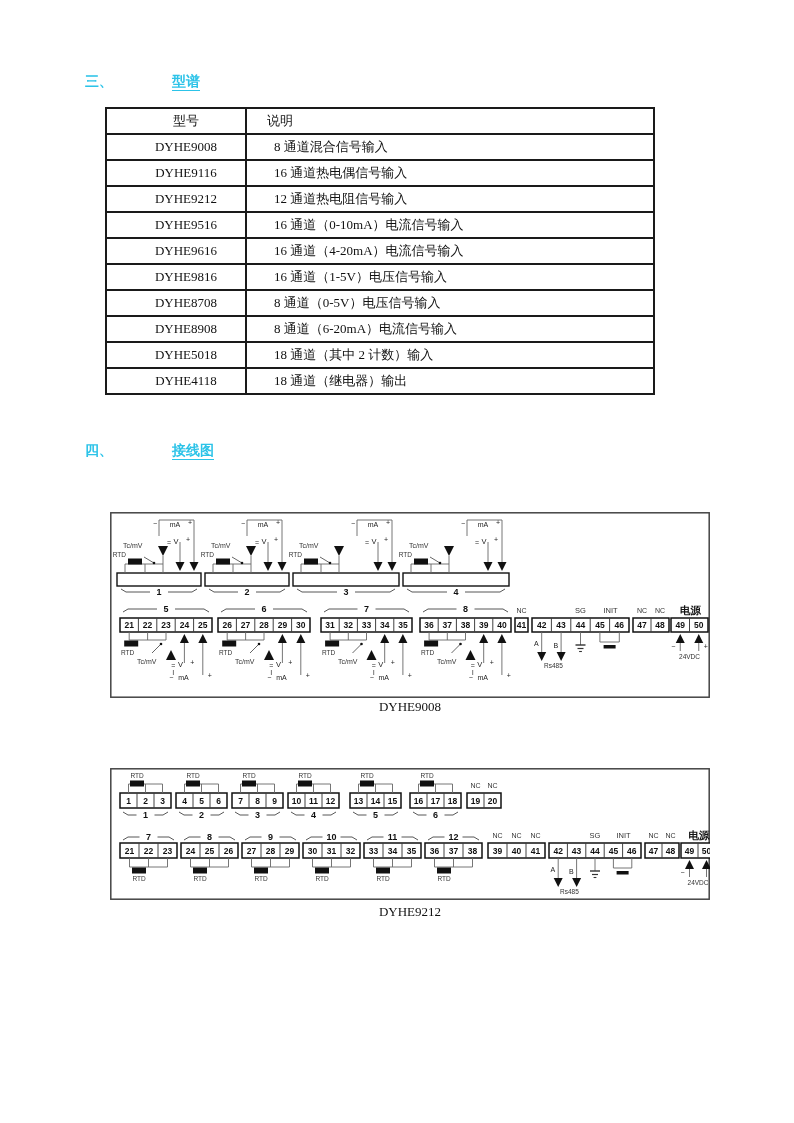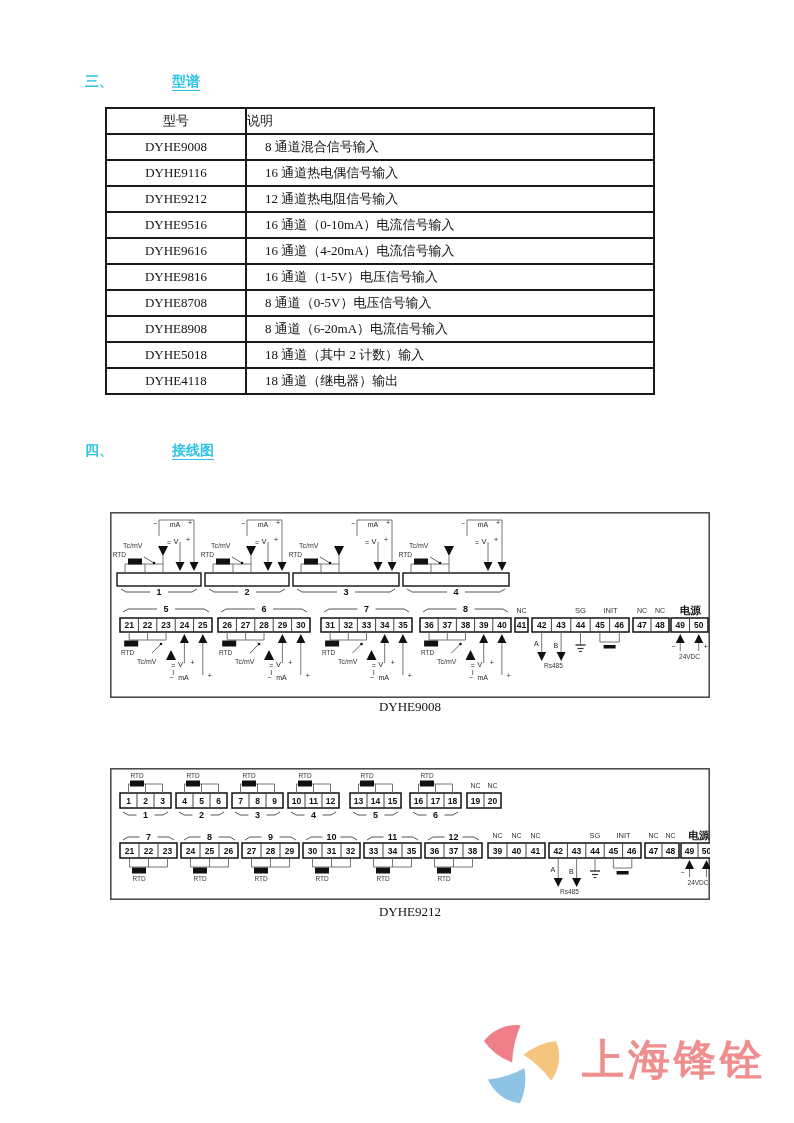--- a/index.html
+++ b/index.html
@@ -16,27 +16,27 @@
   .heading .h-index { margin-right:16px; }
   .heading .h-title { border-bottom:1px solid #2cc3e8; padding-bottom:1px;margin-left:43px; }
   #heading-models { top:73px; }
   #heading-wiring { top:442px; }
   table.model-table {
     position:absolute; left:105px; top:107px; width:550px;
     border-collapse:collapse; table-layout:fixed;
     font-size:13px; color:#111;
   }
   table.model-table th, table.model-table td {
-    border:2px solid #1a1a1a; height:26px; font-weight:normal;
+    border:2px solid #1a1a1a; height:26px; font-weight:normal;padding-left:20px;
   }
   table.model-table th:first-child, table.model-table td:first-child {
     width:140px; text-align:center;
   }
   table.model-table th:last-child { text-align:left; }
-  table.model-table td:last-child { text-align:left; padding-left:18px; }
+  table.model-table td:last-child { text-align:left; padding-left:27px; }
   .diagram-box { position:absolute; left:110px; }
   #diagram1-wrap { top:512px; }
   #diagram2-wrap { top:768px; }
   .diagram-caption {
     position:absolute; left:110px; width:600px; text-align:center;
     font-size:13px; color:#111;
   }
   #caption1 { top:699px; }
   #caption2 { top:904px; }
   .logo {
@@ -692,22 +692,14 @@
         <line x1="579.5" y1="101" x2="579.5" y2="109" stroke="#666" stroke-width="0.9"></line>
         <polygon points="592,101 601,101 596.5,92" fill="#111"></polygon>
         <line x1="596.5" y1="101" x2="596.5" y2="109" stroke="#666" stroke-width="0.9"></line>
         <text x="574.5" y="107" text-anchor="end" font-size="7" fill="#222" font-weight="normal">−</text>
         <text x="601.5" y="107" text-anchor="start" font-size="7" fill="#222" font-weight="normal">+</text>
         <text x="588" y="117" text-anchor="middle" font-size="6.5" fill="#333" font-weight="normal">24VDC</text>
       </svg>
   </div>
   <div class="diagram-caption" id="caption2">DYHE9212</div>
 
-  <div class="logo">
-    <svg id="logo-mark" width="92" height="92" viewBox="0 0 100 100">
-      <path id="blade-pink" stroke="#fff" stroke-width="3" d="M-13,-45 A46,46 0 0 1 31,-27 Q8,-18 -7,-3 Q-17,-24 -13,-45 Z" transform="translate(50,52) rotate(-45)" fill="#ee7f88"></path>
-      <path id="blade-orange" stroke="#fff" stroke-width="3" d="M-13,-45 A46,46 0 0 1 31,-27 Q8,-18 -7,-3 Q-17,-24 -13,-45 Z" transform="translate(50,52) rotate(75)" fill="#f6c57d"></path>
-      <path id="blade-blue" stroke="#fff" stroke-width="3" d="M-13,-45 A46,46 0 0 1 31,-27 Q8,-18 -7,-3 Q-17,-24 -13,-45 Z" transform="translate(50,52) rotate(195)" fill="#8ec3e6"></path>
-    </svg>
-    <span class="logo-text" id="logo-text" style="color: rgb(239, 142, 142);">上海锋铨</span>
-  </div>
 
 </div>
 
 </body></html>

